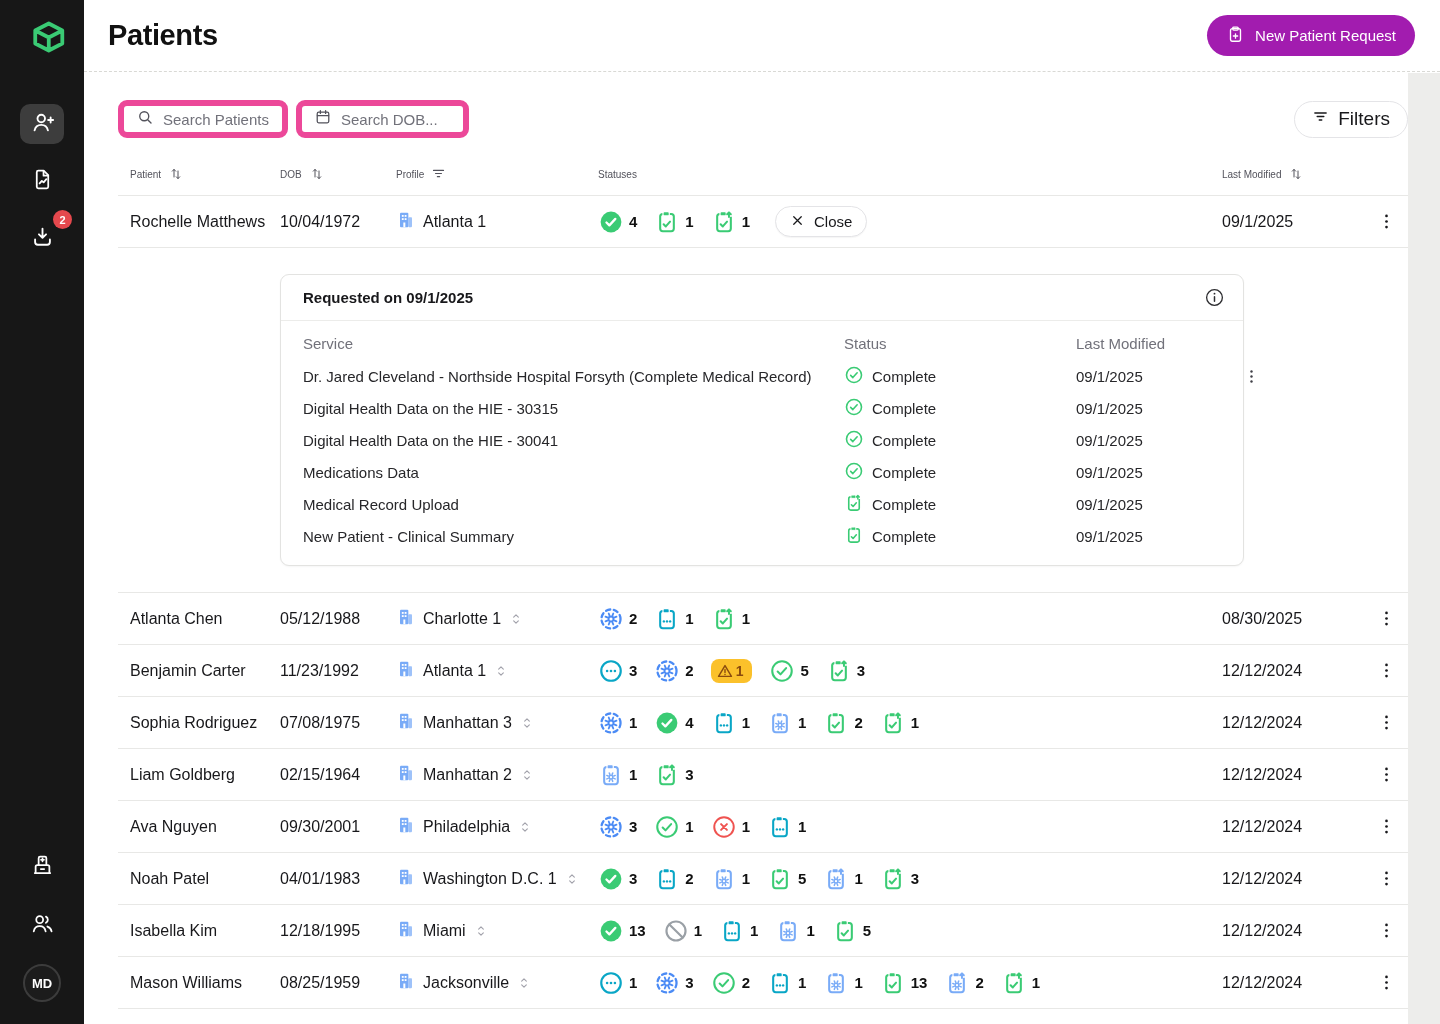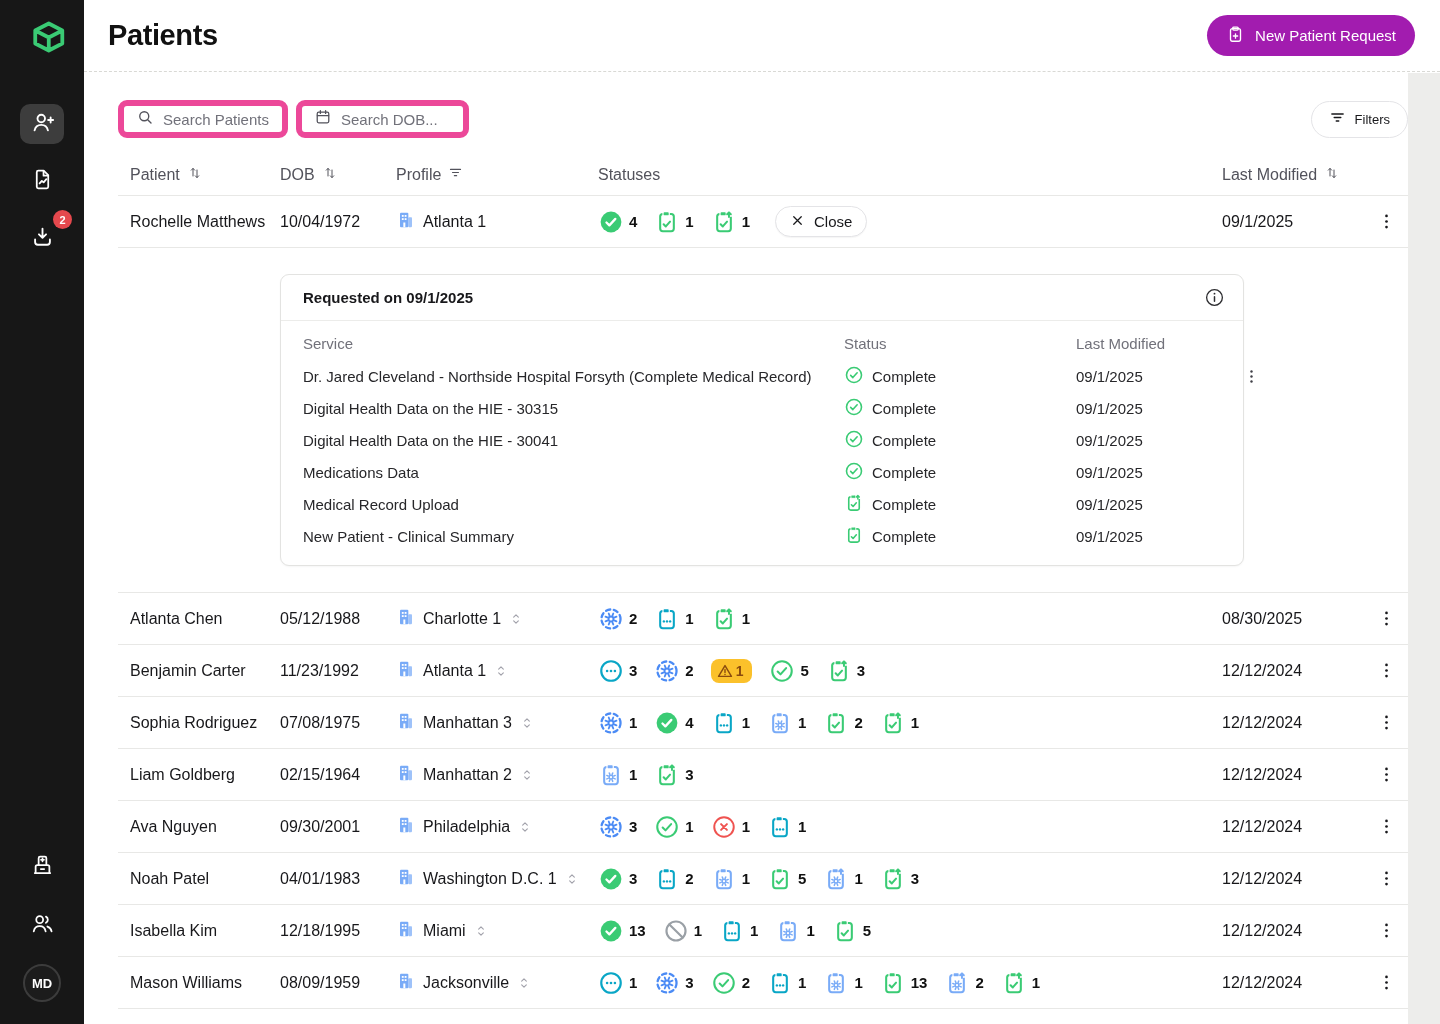--- a/index.html
+++ b/index.html
@@ -34,27 +34,27 @@
 
   .content{padding:28px 32px 0 34px}
   .toolbar{display:flex;align-items:center;margin-bottom:16px}
   .search{display:flex;align-items:center;gap:9px;height:38px;border:6px solid #ec4899;
     border-radius:9px;padding:0 12px;background:#fff;color:#52525b}
   .search input{border:none;outline:none;width:100%;font-size:15px;font-family:inherit;color:#18181b}
   .search input::placeholder{color:#71717a}
   .search.patients{width:170px;margin-right:8px}
   .search.dob{width:173px}
   .filters{margin-left:auto;display:flex;align-items:center;gap:9px;height:37px;padding:0 17px;
-    border:1px solid #e4e4e7;border-radius:999px;background:#fff;font-size:13px;font-weight:500;
+    border:1px solid #e4e4e7;border-radius:999px;background:#fff;font-size:19px;font-weight:500;
     color:#18181b;cursor:pointer;font-family:inherit}
 
   
   .thead,.row{display:grid;grid-template-columns:150px 116px 202px 1fr 150px 36px;
     align-items:center;padding-left:12px;border-bottom:1px solid #e8e8e6}
-  .thead{height:42px;color:#52525b;font-size:16px}
+  .thead{height:42px;color:#52525b;font-size:10px}
   .th{display:flex;align-items:center;gap:7px}
   .row{height:52px;font-size:16px;color:#18181b}
   .profile-cell{display:flex;align-items:center;gap:7px}
   .sel{color:#a1a1aa;display:flex}
   .statuses-cell{display:flex;align-items:center}
   .chip{display:inline-flex;align-items:center;gap:5px;margin-right:17px}
   .chip .cnt{font-size:15px;font-weight:600;color:#111}
   .warn{display:inline-flex;align-items:center;gap:2px;background:var(--amber-bg);border-radius:8px;
     padding:3px 9px 3px 5px;margin-right:17px}
   .warn .cnt{font-size:14px;font-weight:700;color:var(--amber-fg)}
@@ -881,21 +881,21 @@
     <button class="kebab">
             <svg width="19" height="19" viewBox="0 0 24 24">
               <circle cx="12" cy="5" r="1.7" fill="currentColor"></circle>
               <circle cx="12" cy="12" r="1.7" fill="currentColor"></circle>
               <circle cx="12" cy="19" r="1.7" fill="currentColor"></circle>
             </svg>
           </button>
         </div>
       <div class="row">
           <div>Mason Williams</div>
-    <div>08/09/1959</div>
+    <div>08/25/1959</div>
     <div class="profile-cell">
       <span><svg width="20" height="20" viewBox="0 0 24 24">
                 <rect x="4.8" y="3.4" width="10" height="17.2" rx="1.2" fill="#79abf7"></rect>
                 <rect x="14.8" y="8.8" width="4.4" height="11.8" rx="1" fill="#79abf7" opacity=".72"></rect>
                 <rect x="7" y="6" width="2.2" height="2.2" fill="#fff"></rect>
                 <rect x="10.4" y="6" width="2.2" height="2.2" fill="#fff"></rect>
                 <rect x="7" y="9.8" width="2.2" height="2.2" fill="#fff"></rect>
                 <rect x="10.4" y="9.8" width="2.2" height="2.2" fill="#fff"></rect>
                 <rect x="8.8" y="15" width="2.4" height="5.6" fill="#fff"></rect>
               </svg></span>

